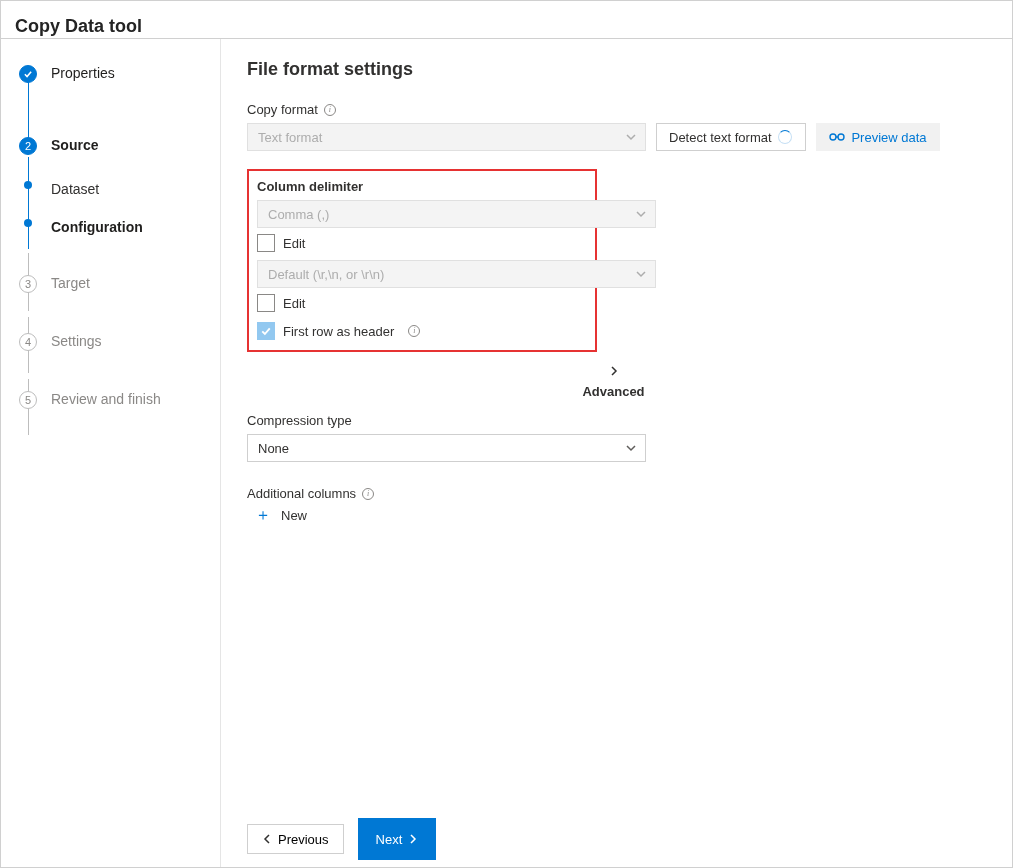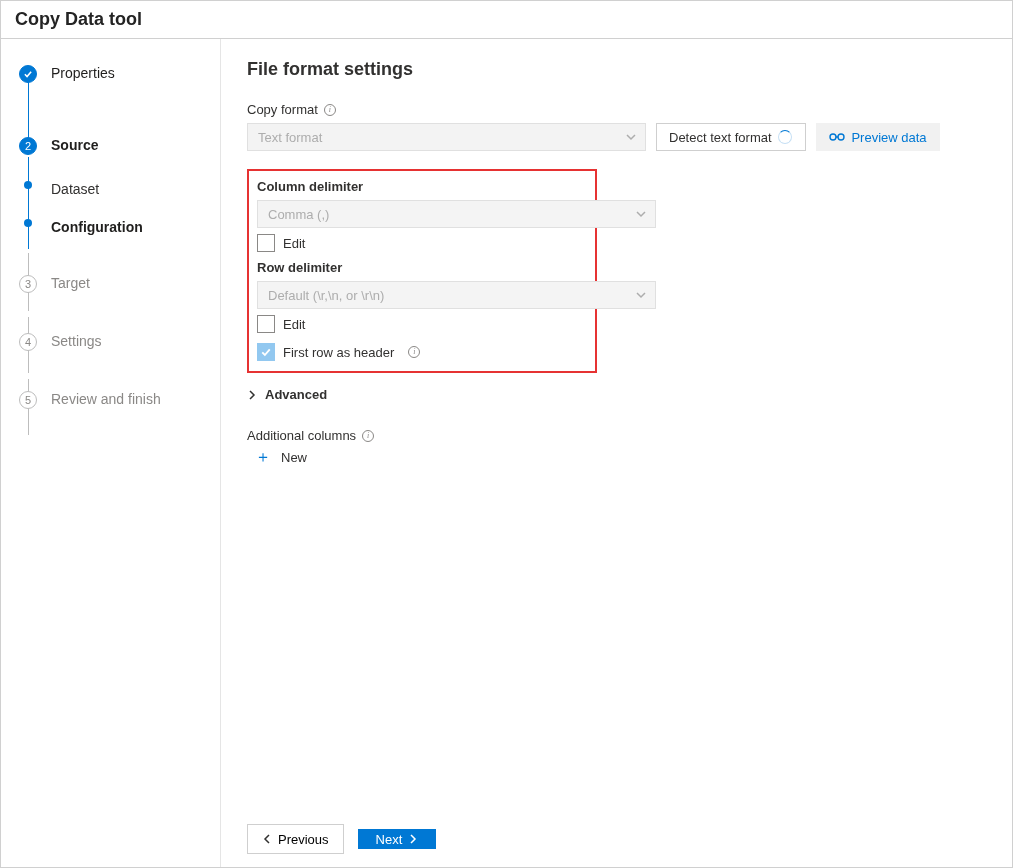--- a/index.html
+++ b/index.html
@@ -13,21 +13,20 @@
   .window {
     width: 1013px;
     height: 868px;
     border: 1px solid #d0d0d0;
     display: flex;
     flex-direction: column;
   }
   .titlebar {
     height: 38px;
     display: flex;
-    align-items: center;
     padding: 15px 14px;
     border-bottom: 1px solid #d0d0d0;
     font-size: 18px;
     font-weight: 600;
     color: #242424;
   }
   .body {
     flex: 1;
     display: flex;
     min-height: 0;
@@ -217,20 +216,21 @@
 
   .expander {
     display: flex;
     align-items: center;
     gap: 8px;
     margin-top: 14px;
     margin-bottom: 14px;
     font-size: 13px;
     font-weight: 600;
     cursor: pointer;
+    flex-direction: column;
   }
   .expander .chevron-right svg{ width:10px;height:10px;display:block;}
 
   .select.w-wide { width: 399px; }
 
   .add-row {
     display: flex;
     align-items: center;
     gap: 10px;
     color: #0078d4;
@@ -255,21 +255,21 @@
   .btn-secondary {
     height: 30px;
     border: 1px solid #cfcfcf;
     background: #fff;
     padding: 0 14px;
     font-size: 13px;
     display:inline-flex; align-items:center; gap:6px;
     cursor:pointer;
   }
   .btn-primary {
-    height: 20px;
+    height: 42px;
     background: #0078d4;
     color: #fff;
     border: none;
     padding: 0 18px;
     font-size: 13px;
     display:inline-flex; align-items:center; gap:6px;
     cursor:pointer;
   }
   .btn-primary svg, .btn-secondary svg { width:10px;height:10px;display:block; }
 
@@ -374,23 +374,20 @@
                 </svg>
             </span>
           </div>
           <div class="checkbox-row">
             <span class="checkbox"></span>
             <span>Edit</span>
           </div>
         </div>
 
         <div class="form-row">
-          <div class="label-row">
-              <span>Row delimiter</span>
-            </div>
           <div class="select disabled w-medium">
             <span>Default (\r,\n, or \r\n)</span>
             <span class="chevron-down">
               <svg viewBox="0 0 12 12" fill="none" stroke="#adadad" stroke-width="1.5">
                   <polyline points="2,4 6,8 10,4"></polyline>
                 </svg>
             </span>
           </div>
           <div class="checkbox-row">
             <span class="checkbox"></span>
@@ -411,20 +408,33 @@
 
       <div class="expander">
         <span class="chevron-right">
           <svg viewBox="0 0 10 10" fill="none" stroke="#323130" stroke-width="1.5">
               <polyline points="3,1 7,5 3,9"></polyline>
             </svg>
         </span>
         <span>Advanced</span>
       </div>
 
+      <div class="form-row">
+        <div class="label-row">
+            <span>Compression type</span>
+          </div>
+        <div class="select w-wide">
+          <span>None</span>
+          <span class="chevron-down">
+            <svg viewBox="0 0 12 12" fill="none" stroke="#605e5c" stroke-width="1.5">
+                <polyline points="2,4 6,8 10,4"></polyline>
+              </svg>
+          </span>
+        </div>
+      </div>
 
       <div class="form-row" style="margin-top:12px;">
         <div class="label-row">
           <span>Additional columns</span>
           <span class="info-icon">i</span>
         </div>
         <div class="add-row">
           <span class="plus-icon">＋</span>
           <span class="txt">New</span>
         </div>

